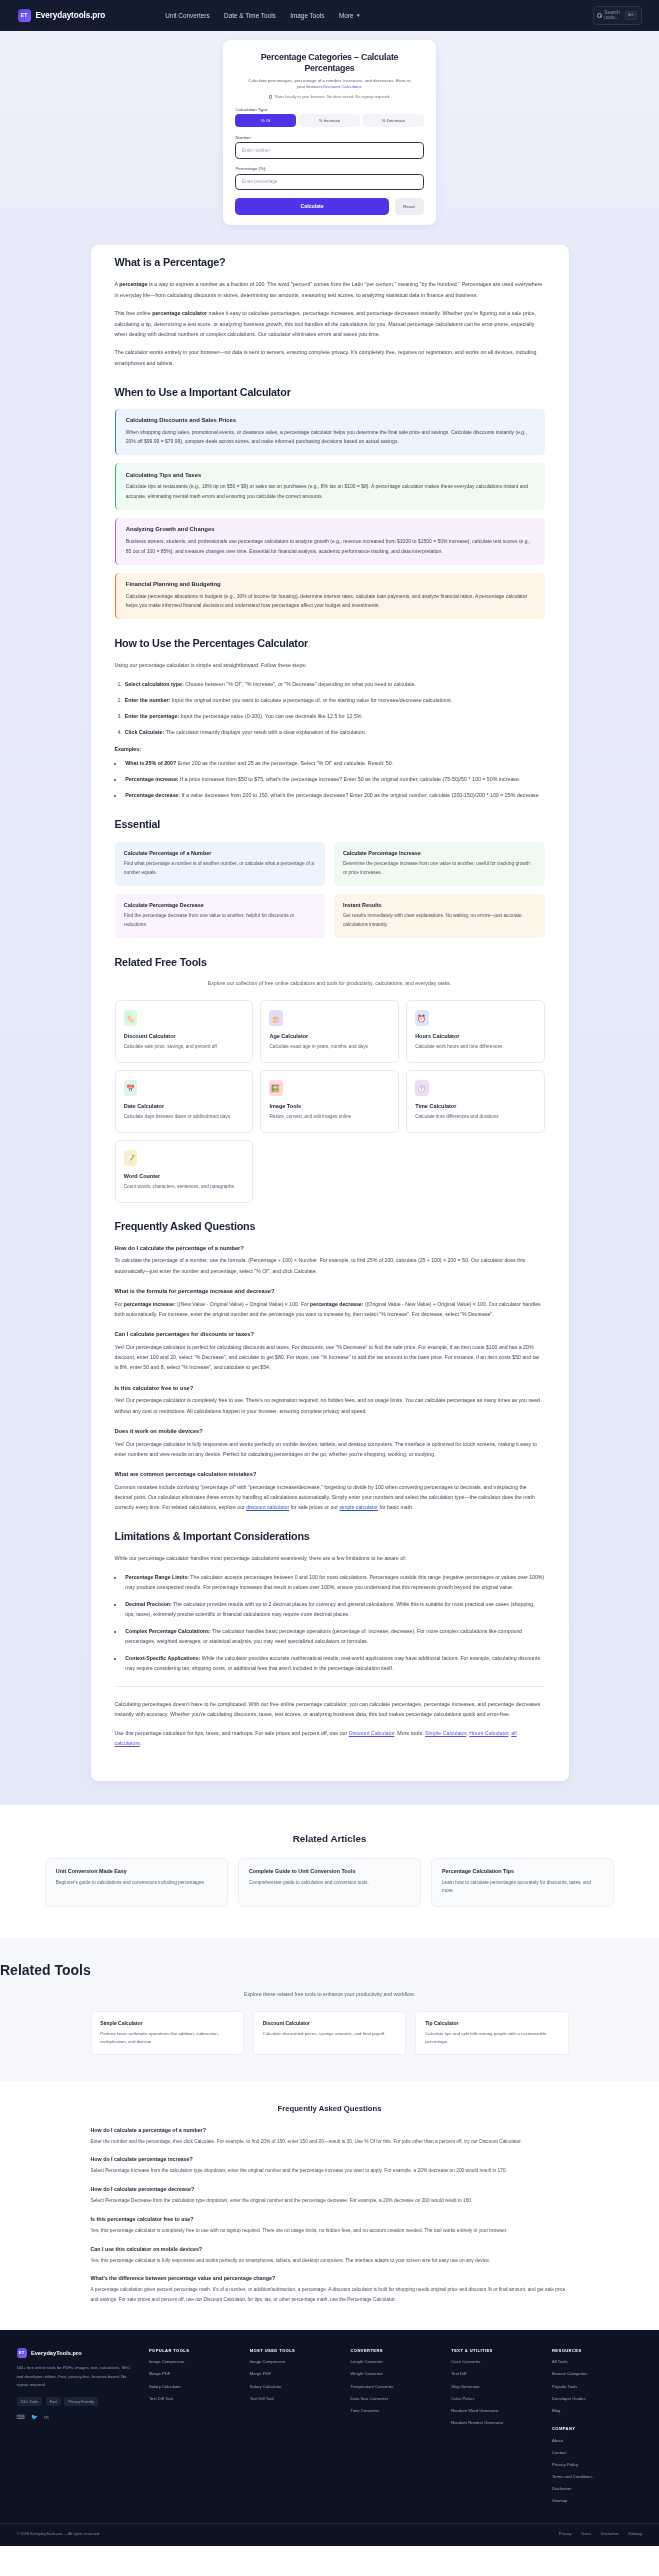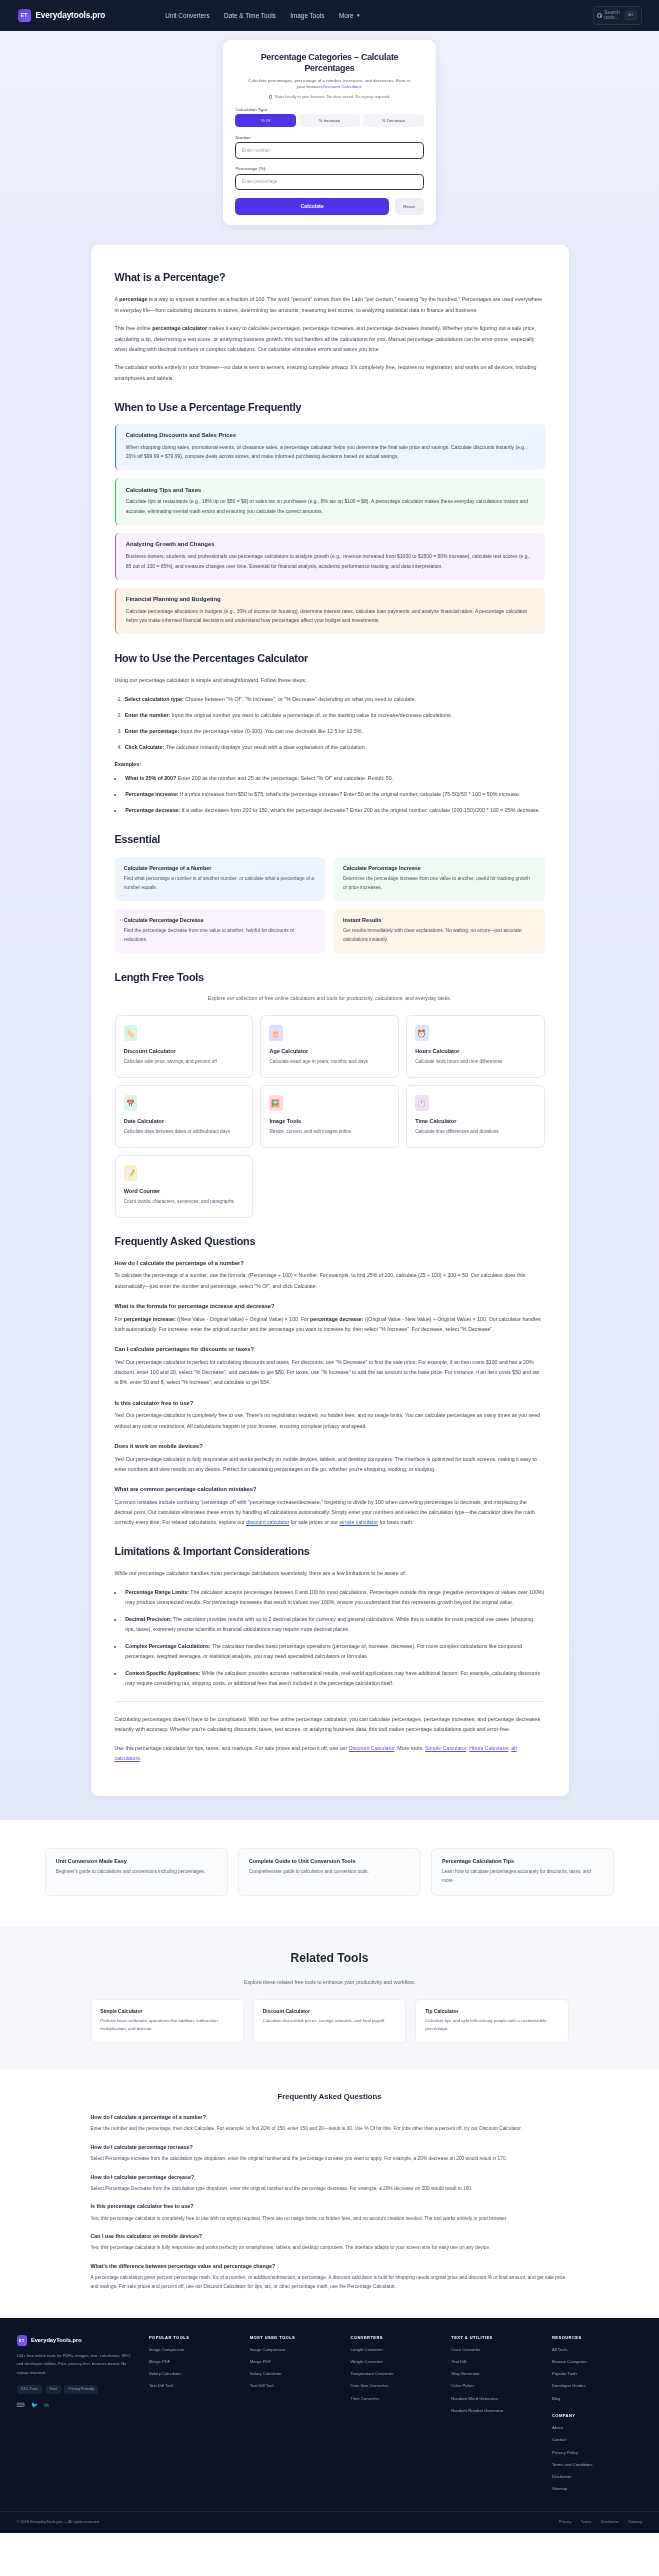--- a/index.html
+++ b/index.html
@@ -81,21 +81,21 @@
   .btn-reset {
     width:29px; background:#eceef3; color:#3d4456; font-size:4.4px;
     border-radius:4.6px; display:flex; align-items:center; justify-content:center;
   }
 
   
   .article-wrap { background: linear-gradient(180deg,#e8ecfa 0%, #e4e9f8 100%); padding: 5.2px 0 24px; }
   .article {
     width: 478px; margin: 0 auto; background:#fff; border-radius:7.2px;
     box-shadow:0 1px 7.2px rgba(30,40,80,.06);
-    padding: 24px 24px 24px;
+    padding: 9px 24px 24px;
   }
   h2.sec { font-size:10.8px; font-weight:bold; color:#1b2335; letter-spacing:-0.2px; margin: 17.5px 0 11.3px; }
   h2.sec:first-child { margin-top: 2.1px; }
   .p { font-size:5.3px; line-height:1.95; color:#414859; margin-bottom:8.2px; }
   .p b { color:#1b2335; }
 
   .callout { border-radius:4.6px; padding:8.2px 10.3px; margin-bottom:8.2px; border-left:1.5px solid; }
   .callout h3 { font-size:5.9px; font-weight:bold; color:#1b2335; margin-bottom:4.6px; }
   .callout p { font-size:5px; line-height:1.95; color:#414859; }
   .c-blue   { background:#eef4fe; border-color:#2f7de0; }
@@ -139,21 +139,21 @@
   
   .rel-articles { background:#fff; padding:28px 0 31px; }
   .rel-h { font-size:9.8px; font-weight:bold; text-align:center; color:#1b2335; margin-bottom:14.4px; }
   .rel-grid { width:569px; margin:0 auto; display:grid; grid-template-columns:repeat(3,1fr); gap:10.3px; }
   .rel-card { border:0.5px solid #eceef3; border-radius:5.2px; background:#fafbfd; padding:8.8px 9.8px 10.3px; }
   .rel-card h3 { font-size:5.4px; font-weight:bold; color:#1b2335; margin-bottom:4.6px; }
   .rel-card p { font-size:4.7px; line-height:1.8; color:#5b6379; }
 
   
   .rel-tools { background:#f6f7fb; padding:24px 0 26px; }
-  .rt-h { font-size:12px; font-weight:bold; text-align:center; color:#1b2335; margin-bottom:12.4px; }
+  .rt-h { font-size:14px; font-weight:bold; color:#1b2335; margin-bottom:12.4px; }
   .rt-grid { width:478px; margin:0 auto; display:grid; grid-template-columns:repeat(3,1fr); gap:9.3px; }
   .rt-card { background:#fff; border:0.5px solid #eceef3; border-radius:4.6px; padding:7.7px 8.8px 8.8px; }
   .rt-card h3 { font-size:5px; font-weight:bold; color:#1b2335; margin-bottom:3.6px; }
   .rt-card p { font-size:4.4px; line-height:1.8; color:#5b6379; }
 
   
   .faq2 { background:#fff; padding:23px 0 26px; }
   .faq2-inner { width:478px; margin:0 auto; }
   .faq2 h2 { font-size:7.7px; font-weight:bold; text-align:center; color:#1b2335; margin-bottom:13.4px; }
   .faq2-q { font-size:5.3px; font-weight:bold; color:#1b2335; margin:10.3px 0 4.1px; }
@@ -236,21 +236,21 @@
 </div>
 
 <div class="article-wrap">
 <div class="article">
 
   <h2 class="sec">What is a Percentage?</h2>
   <p class="p"><span>A </span><b>percentage</b><span> is a way to express a number as a fraction of 100. The word "percent" comes from the Latin "per centum," meaning "by the hundred." Percentages are used everywhere in everyday life—from calculating discounts in stores, determining tax amounts, measuring test scores, to analyzing statistical data in finance and business.</span></p>
   <p class="p"><span>This free online </span><b>percentage calculator</b><span> makes it easy to calculate percentages, percentage increases, and percentage decreases instantly. Whether you're figuring out a sale price, calculating a tip, determining a test score, or analyzing business growth, this tool handles all the calculations for you. Manual percentage calculations can be error-prone, especially when dealing with decimal numbers or complex calculations. Our calculator eliminates errors and saves you time.</span></p>
   <p class="p">The calculator works entirely in your browser—no data is sent to servers, ensuring complete privacy. It's completely free, requires no registration, and works on all devices, including smartphones and tablets.</p>
 
-  <h2 class="sec">When to Use a Percentage Frequently</h2>
+  <h2 class="sec">When to Use a Important Calculator</h2>
 
   <div class="callout c-blue">
     <h3>Calculating Discounts and Sales Prices</h3>
     <p>When shopping during sales, promotional events, or clearance sales, a percentage calculator helps you determine the final sale price and savings. Calculate discounts instantly (e.g., 20% off $99.99 = $79.99), compare deals across stores, and make informed purchasing decisions based on actual savings.</p>
   </div>
   <div class="callout c-green">
     <h3>Calculating Tips and Taxes</h3>
     <p>Calculate tips at restaurants (e.g., 18% tip on $50 = $9) or sales tax on purchases (e.g., 8% tax on $100 = $8). A percentage calculator makes these everyday calculations instant and accurate, eliminating mental math errors and ensuring you calculate the correct amounts.</p>
   </div>
   <div class="callout c-purple">
@@ -290,21 +290,21 @@
     <div class="feat f-purple">
       <h3>Calculate Percentage Decrease</h3>
       <p>Find the percentage decrease from one value to another, helpful for discounts or reductions.</p>
     </div>
     <div class="feat f-orange">
       <h3>Instant Results</h3>
       <p>Get results immediately with clear explanations. No waiting, no errors—just accurate calculations instantly.</p>
     </div>
   </div>
 
-  <h2 class="sec">Length Free Tools</h2>
+  <h2 class="sec">Related Free Tools</h2>
   <p class="rt-intro">Explore our collection of free online calculators and tools for productivity, calculations, and everyday tasks.</p>
   <div class="tool-grid">
     <a class="tool-card">
       <div class="tool-ico" style="background:#d9f7e3">🏷️</div>
       <h3>Discount Calculator</h3>
       <p>Calculate sale price, savings, and percent off</p>
     </a>
     <a class="tool-card">
       <div class="tool-ico" style="background:#dfdcfb">🎂</div>
       <h3>Age Calculator</h3>
@@ -368,20 +368,21 @@
 
   <div class="hr"></div>
 
   <p class="p">Calculating percentages doesn't have to be complicated. With our free online percentage calculator, you can calculate percentages, percentage increases, and percentage decreases instantly with accuracy. Whether you're calculating discounts, taxes, test scores, or analyzing business data, this tool makes percentage calculations quick and error-free.</p>
   <p class="p closing"><span>Use this percentage calculator for tips, taxes, and markups. For sale prices and percent off, use our </span><a>Discount Calculator</a><span>. More tools: </span><a>Simple Calculator</a><span>, </span><a>Hours Calculator</a><span>, </span><a>all calculators</a><span>.</span></p>
 
 </div>
 </div>
 
 <div class="rel-articles">
+  <div class="rel-h">Related Articles</div>
   <div class="rel-grid">
     <a class="rel-card">
       <h3>Unit Conversion Made Easy</h3>
       <p>Beginner's guide to calculations and conversions including percentages.</p>
     </a>
     <a class="rel-card">
       <h3>Complete Guide to Unit Conversion Tools</h3>
       <p>Comprehensive guide to calculation and conversion tools.</p>
     </a>
     <a class="rel-card">

